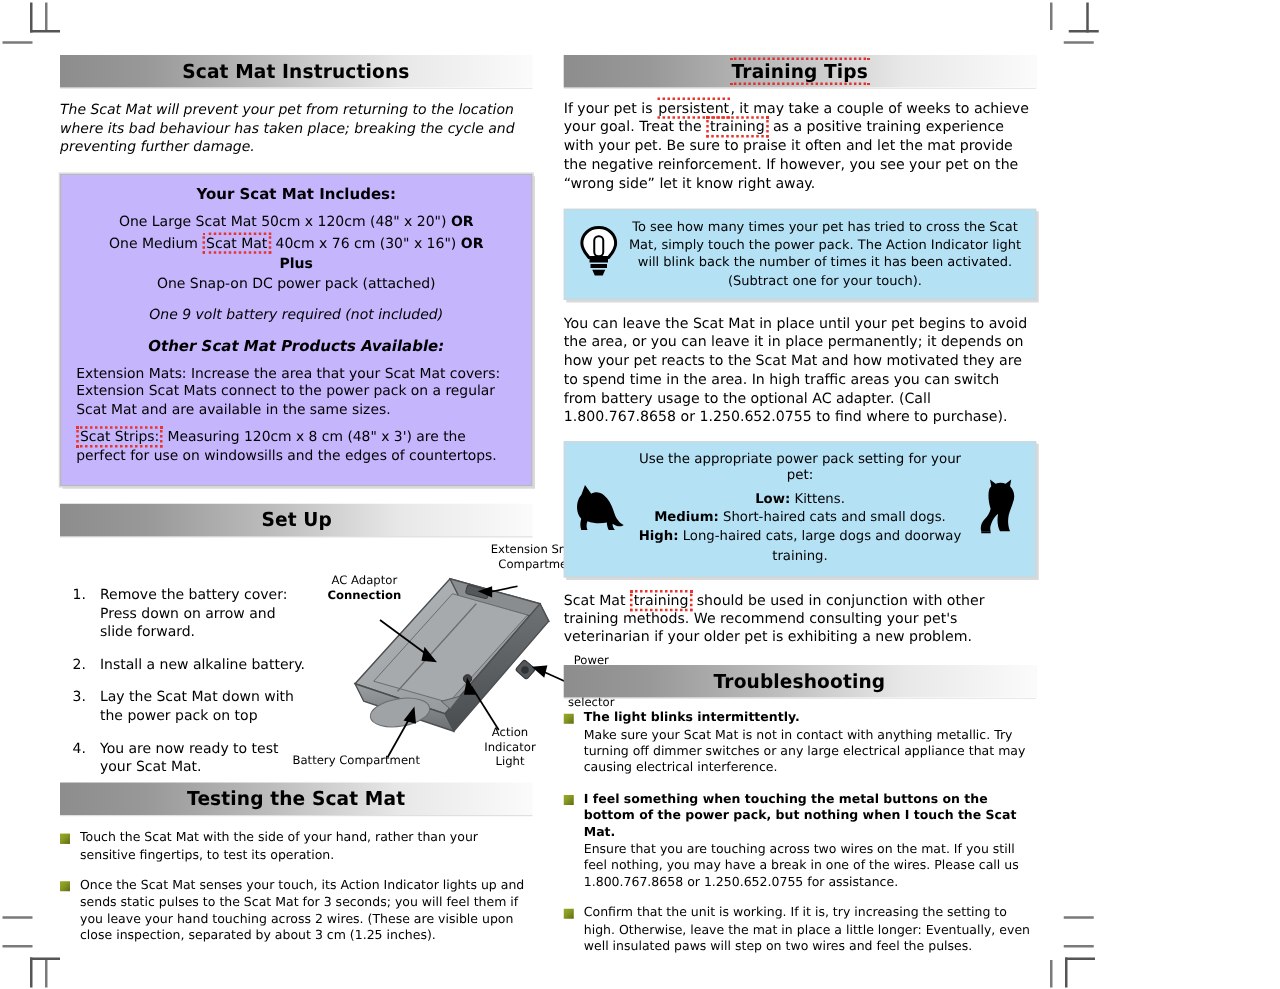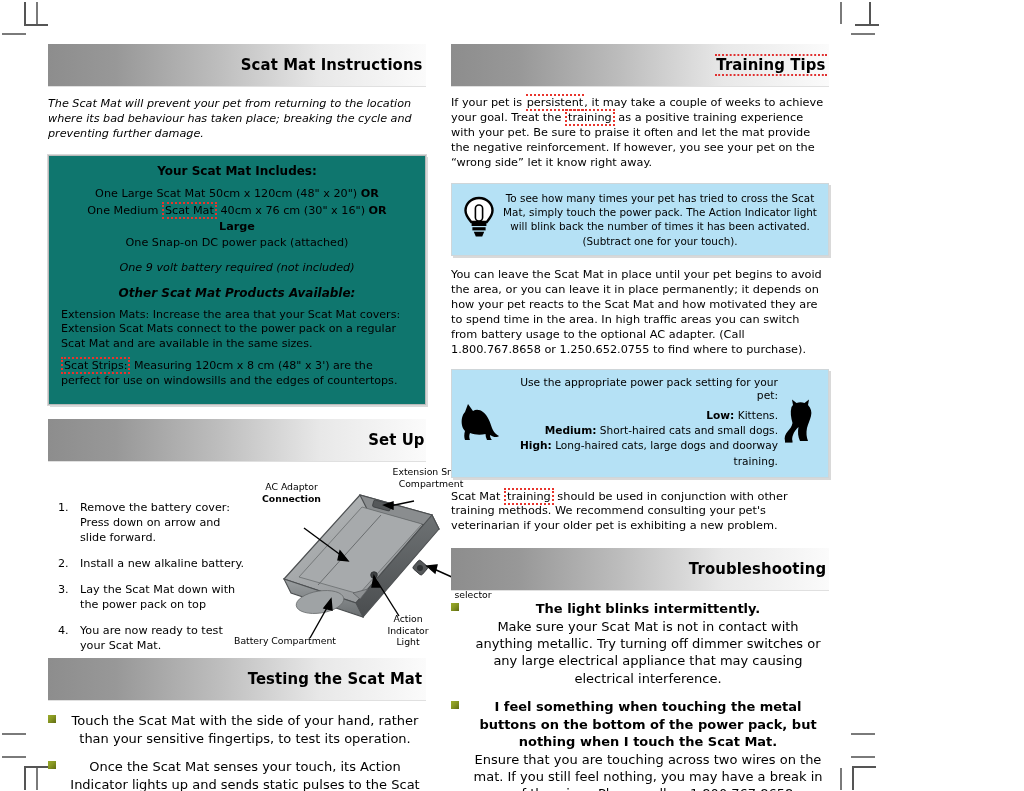--- a/index.html
+++ b/index.html
@@ -29,25 +29,25 @@
   .col {
     position: absolute;
     top: 44px;
     width: 378px;
   }
   .col-left  { left: 48px; }
   .col-right { left: 451px; }
 
   
   .bar {
-    height: 42px;
+    height: 26px;
     background: linear-gradient(to right, #8d8d8d 0%, #989898 18%, #bdbdbd 45%, #e8e8e8 72%, #fbfbfb 100%);
     display: flex;
     align-items: center;
-    justify-content: flex-end;
+    justify-content: center;
     margin-bottom: 10px;
     box-shadow: 0 1px 0 rgba(0,0,0,0.12);
   }
   .bar-title {
     font-family: "DejaVu Sans", "Liberation Sans", sans-serif;
     font-weight: bold;
     font-size: 15.5px;
     letter-spacing: 0.1px;
     color: #000;
     white-space: nowrap;
@@ -71,21 +71,21 @@
     font-size: 11.2px;
     line-height: 1.34;
     margin: 0 0 14px 0;
   }
 
   
   .includes-box {
     border: 1px solid #b9b9b9;
     outline: 1px solid #d8d8d8;
     padding: 8px 12px 9px 12px;
-    background: #0f766e;
+    background: #c4b5fd;
     box-shadow: 2px 2px 0 rgba(150,150,150,0.35);
   }
   .includes-box .ctr { text-align: center; }
   .inc-title {
     font-weight: bold;
     font-size: 12px;
     margin-bottom: 7px;
   }
   .inc-line {
     font-size: 11.2px;
@@ -159,23 +159,22 @@
     text-align: center;
     white-space: nowrap;
   }
 
   
   ul.greenlist { list-style: none; margin: 0; padding: 0; }
   ul.greenlist > li {
     position: relative;
     padding-left: 16px;
     margin-bottom: 11px;
-    font-size: 13px;
+    font-size: 10px;
     line-height: 1.34;
-    text-align: center;
   }
   ul.greenlist > li .gsq {
     position: absolute;
     left: 0; top: 3px;
     width: 8px; height: 8px;
     background: linear-gradient(135deg, #9aab2a 0%, #879722 45%, #5f6b12 100%);
   }
   ul.greenlist > li .hd {
     font-weight: bold;
     display: block;
@@ -202,21 +201,21 @@
 
   .callout-pets {
     background: #b5e1f5;
     border: 1px solid #cfd6d9;
     box-shadow: 2px 2px 0 rgba(170,170,170,0.45);
     padding: 6px 6px 8px 6px;
     margin: 4px 0 12px 0;
     display: flex;
     align-items: center;
   }
-  .pets-mid { flex: 1; text-align: right; }
+  .pets-mid { flex: 1; text-align: center; }
   .pets-title { font-size: 10.7px; margin-bottom: 6px; }
   .pets-line { font-size: 10.6px; line-height: 1.42; }
   .pets-line b { font-weight: bold; }
   .pet-sil { flex: 0 0 44px; display: flex; justify-content: center; }
 </style>
 </head>
 <body>
 
 <div class="page">
 
@@ -254,21 +253,21 @@
       <div class="ctr inc-title">Your Scat Mat Includes:</div>
 
       <div class="ctr inc-line">
         <span>One Large Scat Mat 50cm x 120cm (48" x 20") </span><b>OR</b>
       </div>
 
       <div class="ctr inc-line">
         <span>One Medium </span><span class="spellmark-box">Scat Mat</span><span> 40cm x 76 cm (30" x 16") </span><b>OR</b>
       </div>
 
-      <div class="ctr inc-plus">Large</div>
+      <div class="ctr inc-plus">Plus</div>
       <div class="ctr inc-line">One Snap-on DC power pack (attached)</div>
 
       <div class="ctr inc-note">One 9 volt battery required (not included)</div>
 
       <div class="ctr inc-sub">Other Scat Mat Products Available:</div>
 
       <div class="inc-para">
         <b>Extension Mats:</b><span>  Increase the area that your Scat Mat covers:  Extension Scat Mats connect to the power pack on a regular Scat Mat and are available in the same sizes.</span>
       </div>
 
@@ -346,21 +345,21 @@
 
             <path d="M 66 167 L 84 135" fill="none"></path>
             <path d="M 80 137 L 87 128 L 88 139 Z"></path>
           </g>
         </svg>
 
         <div class="dev-label" style="left:128px; top:-5px; width:118px;">
           <span style="display:block;">Extension Snaps</span>
             <span style="display:block;">Compartment</span>
         </div>
-        <div class="dev-label" style="left:0px; top:10px; width:95px;">
+        <div class="dev-label" style="left:0px; top:20px; width:95px;">
           <span style="display:block;">AC Adaptor</span>
             <span style="display:block;font-weight:bold;">Connection</span>
         </div>
         <div class="dev-label" style="left:205px; top:84px; width:48px;">
           <span style="display:block;">Power</span>
             <span style="display:block;">switch &amp;</span>
             <span style="display:block;">level</span>
             <span style="display:block;">selector</span>
         </div>
         <div class="dev-label" style="left:136px; top:142px; width:56px;">

